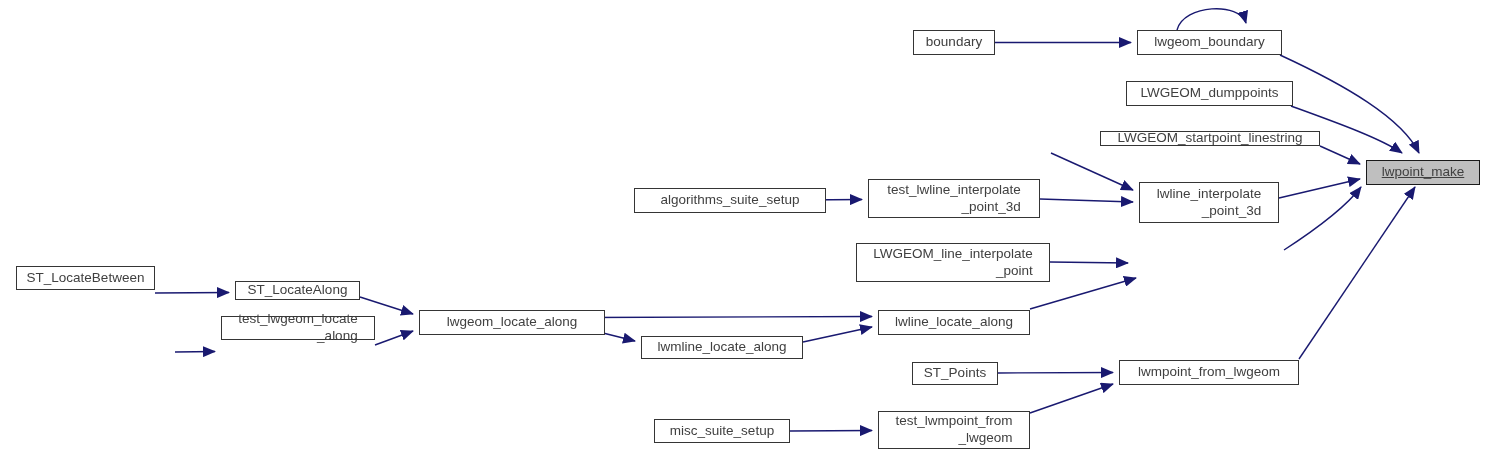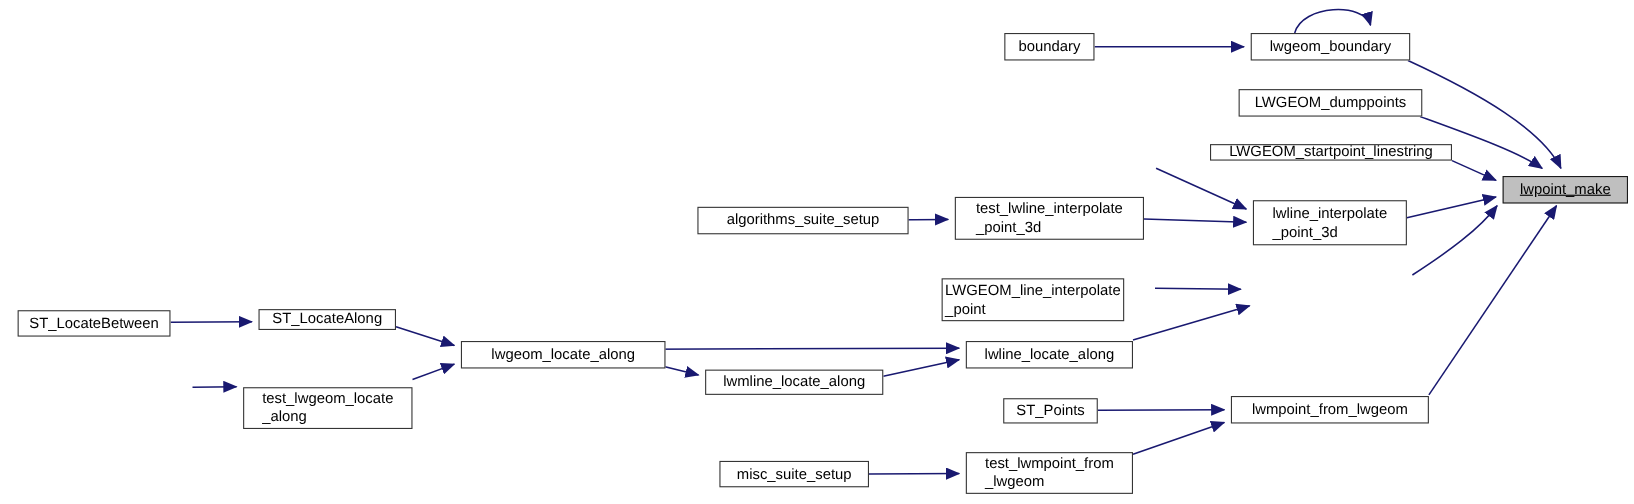--- a/index.html
+++ b/index.html
@@ -14,25 +14,25 @@
   #edges {
     position: absolute;
     left: 0; top: 0;
     width: 1485px; height: 458px;
   }
   .node {
     position: absolute;
     box-sizing: border-box;
     background: #ffffff;
     border: 1px solid #353535;
-    color: #000000;
+    color: #404040;
     display: flex;
     align-items: center;
     justify-content: center;
-    text-align: left;
+    text-align: right;
     font-size: 13.5px;
     line-height: 1.25;
     cursor: pointer;
     z-index: 2;
   }
   .node span { white-space: pre-line; }
   .node.highlight {
     background: #bfbfbf;
     border: 1.5px solid #1a1a1a;
     cursor: default;
@@ -99,31 +99,31 @@
       <span>algorithms_suite_setup</span>
     </div>
   <div class="node" style="left:868px;top:179px;width:172px;height:39px">
       <span>test_lwline_interpolate
 _point_3d</span>
     </div>
   <div class="node" style="left:1139px;top:182px;width:140px;height:41px">
       <span>lwline_interpolate
 _point_3d</span>
     </div>
-  <div class="node" style="left:856px;top:253px;width:166px;height:39px">
+  <div class="node" style="left:856px;top:243px;width:194px;height:39px">
       <span>LWGEOM_line_interpolate
 _point</span>
     </div>
-  <div class="node" style="left:16px;top:282px;width:139px;height:24px">
+  <div class="node" style="left:16px;top:266px;width:139px;height:24px">
       <span>ST_LocateBetween</span>
     </div>
   <div class="node" style="left:235px;top:281px;width:125px;height:19px">
       <span>ST_LocateAlong</span>
     </div>
-  <div class="node" style="left:221px;top:352px;width:154px;height:38px">
+  <div class="node" style="left:221px;top:316px;width:154px;height:24px">
       <span>test_lwgeom_locate
 _along</span>
     </div>
   <div class="node" style="left:419px;top:310px;width:186px;height:25px">
       <span>lwgeom_locate_along</span>
     </div>
   <div class="node" style="left:641px;top:336px;width:162px;height:23px">
       <span>lwmline_locate_along</span>
     </div>
   <div class="node" style="left:878px;top:310px;width:152px;height:25px">

